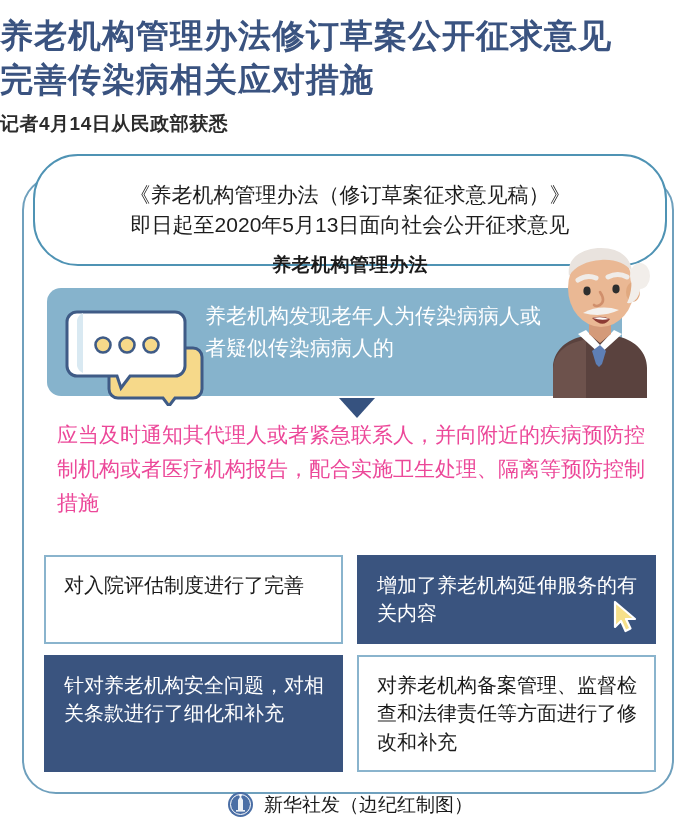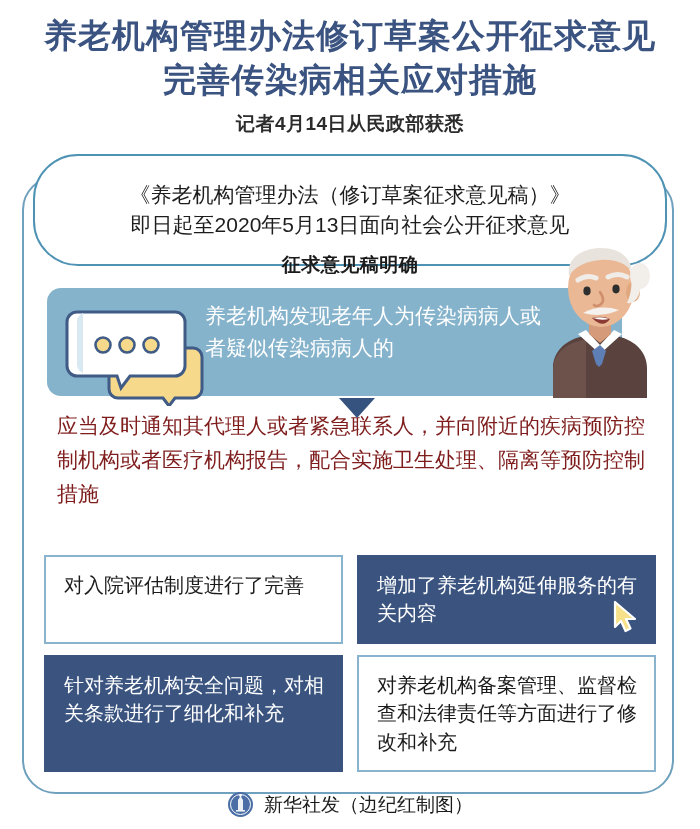--- a/index.html
+++ b/index.html
@@ -7,21 +7,21 @@
     width:700px;height:829px;
     background:#ffffff;
     font-family:"Liberation Sans","DejaVu Sans",sans-serif;
     color:#222;
     overflow:hidden;
     position:relative;
   }
   .page{position:relative;width:700px;height:829px;}
 
   
-  .header{padding-top:14px;text-align:center;}
+  .header{padding-top:14px;text-align:left;}
   .title-l1,.title-l2{
     font-size:33px;font-weight:bold;color:#3a5380;
     letter-spacing:1px;line-height:1.34;
   }
   .subtitle{
     margin-top:9px;font-size:19px;color:#2c2c2c;font-weight:600;
     letter-spacing:.5px;
   }
 
   
@@ -81,22 +81,22 @@
     position:absolute;left:339px;top:398px;
     width:0;height:0;
     border-left:18px solid transparent;
     border-right:18px solid transparent;
     border-top:20px solid #36527f;
     z-index:5;
   }
 
   
   .para{
-    position:absolute;left:57px;top:409px;width:590px;
-    font-size:21px;color:#7f1d1d;line-height:1.62;
+    position:absolute;left:57px;top:418px;width:590px;
+    font-size:21px;color:#ec4899;line-height:1.62;
   }
 
   
   .divider{
     position:absolute;left:42px;top:518px;width:614px;height:26px;
     display:flex;align-items:center;gap:12px;
   }
   .dots{flex:1;height:3px;
     background-image:radial-gradient(circle, #7fa8c4 1.4px, transparent 1.5px);
     background-size:7px 3px;background-repeat:repeat-x;}
@@ -138,21 +138,21 @@
     <div class="subtitle">记者4月14日从民政部获悉</div>
   </div>
 
   <div class="card"></div>
 
   <div class="pill">
     <div class="pill-l1">《养老机构管理办法（修订草案征求意见稿）》</div>
     <div class="pill-l2">即日起至2020年5月13日面向社会公开征求意见</div>
   </div>
 
-  <div class="sec-heading">征求意见稿明确</div>
+  <div class="sec-heading">养老机构管理办法</div>
 
   <div class="quote-band"></div>
 
   <div class="bubbles">
     <svg viewBox="0 0 150 106" width="150" height="106" xmlns="http://www.w3.org/2000/svg">
       <path d="M55 48 h75 a9 9 0 0 1 9 9 v32 a9 9 0 0 1 -9 9 h-18 l-6 8 l-6 -8 h-45 a9 9 0 0 1 -9 -9 v-32 a9 9 0 0 1 9 -9 z" fill="#f6d98a" stroke="#3f5b86" stroke-width="3"></path>
       <path d="M14 12 h98 a10 10 0 0 1 10 10 v44 a10 10 0 0 1 -10 10 h-45 l-9 12 l-4 -12 h-40 a10 10 0 0 1 -10 -10 v-44 a10 10 0 0 1 10 -10 z" fill="#ffffff" stroke="#3f5b86" stroke-width="3"></path>
       <path d="M14 20 a10 10 0 0 1 6 -7 v60 a10 10 0 0 1 -6 -7 z" fill="#d9e9f2"></path>
       <circle cx="40" cy="45" r="7.5" fill="#f6d98a" stroke="#3f5b86" stroke-width="2.6"></circle>
       <circle cx="64" cy="45" r="7.5" fill="#f6d98a" stroke="#3f5b86" stroke-width="2.6"></circle>

